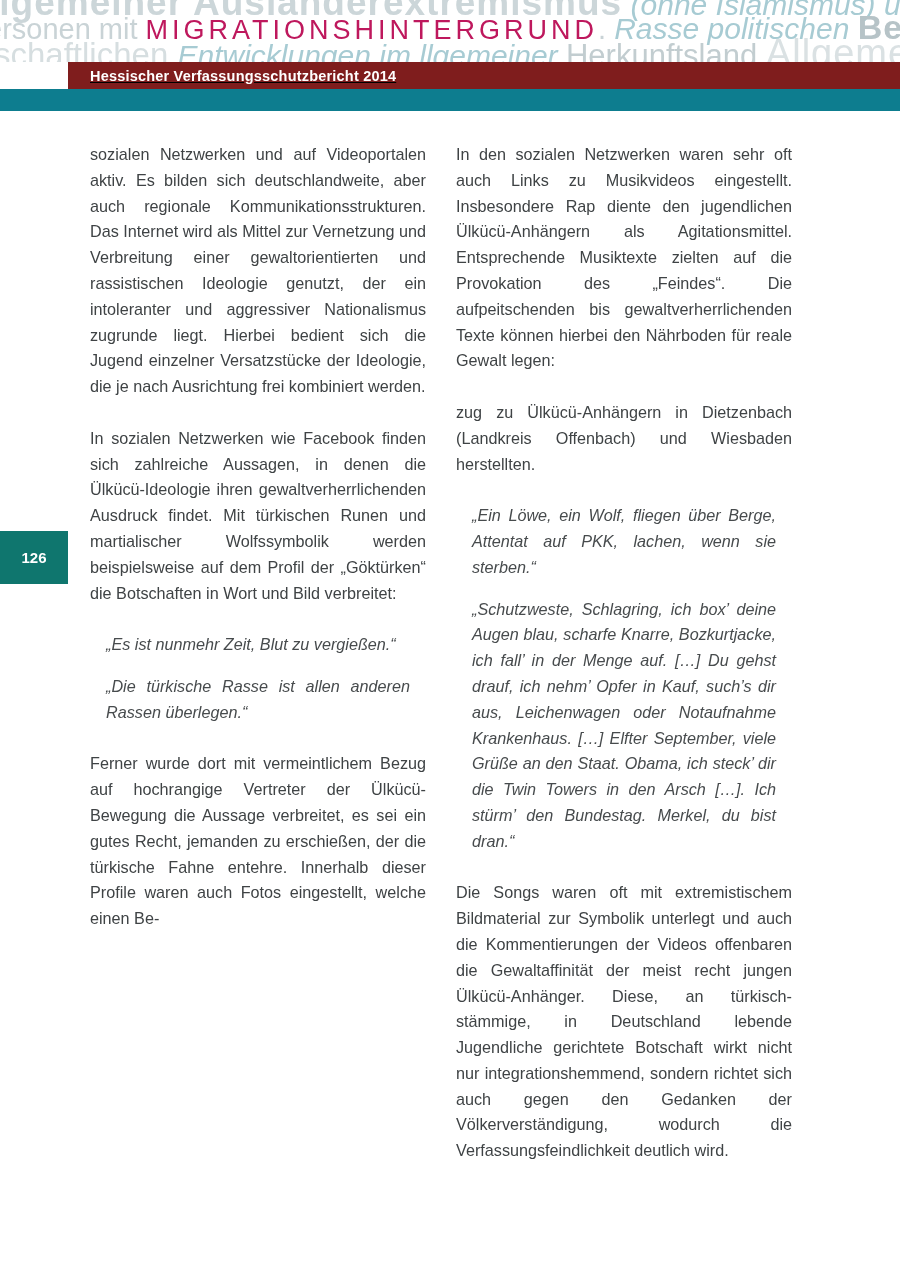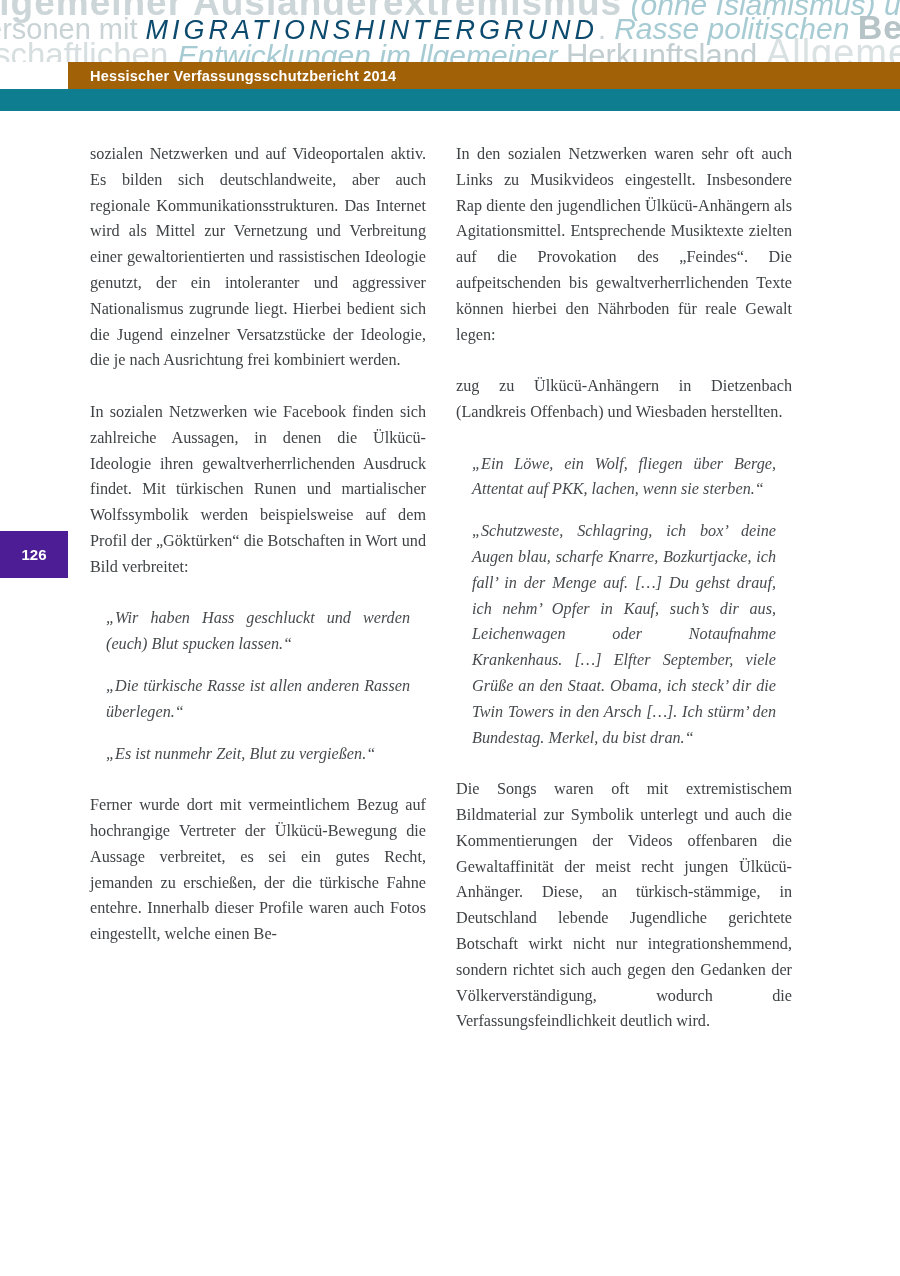--- a/index.html
+++ b/index.html
@@ -13,46 +13,46 @@
 
   
   .watermark{position:absolute;top:0;left:0;right:0;height:62px;overflow:hidden;background:#ffffff;}
   .wm-line{position:absolute;white-space:nowrap;line-height:1;}
   .wm1{top:-16px;left:-12px;}
   .wm2{top:10px;left:-14px;}
   .wm3{top:34px;left:-6px;}
   .wm-big-bold{font-weight:bold;font-size:37px;color:#ccd6d9;letter-spacing:1px;}
   .wm-teal-italic{font-style:italic;font-size:30px;color:#a7cbd3;}
   .wm-reg{font-size:29px;color:#c9d3d6;}
-  .wm-caps{font-size:27px;color:#0c4a6e;letter-spacing:4px;font-style:italic;}
+  .wm-caps{font-size:27px;color:#be185d;letter-spacing:4px;}
   .wm-bold-md{font-weight:bold;font-size:34px;color:#b6c3c7;letter-spacing:1px;}
   .wm-light{font-size:33px;color:#d6dee0;}
   .wm-gray{font-size:31px;color:#c2cdd0;text-align:center;}
   .wm-xlight{font-size:38px;color:#dae1e3;letter-spacing:1px;}
 
   
-  .title-bar{position:absolute;top:62px;left:68px;right:0;height:27px;background:#a16207;display:flex;align-items:center;}
+  .title-bar{position:absolute;top:62px;left:68px;right:0;height:27px;background:#7f1d1d;display:flex;align-items:center;text-decoration:underline;}
   .title-text{color:#ffffff;font-weight:bold;font-size:14.5px;padding-left:22px;letter-spacing:0.2px;}
   .sub-bar{position:absolute;top:89px;left:0;right:0;height:22px;background:#0d7d8f;}
 
   
   .page-num{
-    position:absolute;top:531px;left:0;width:68px;height:47px;
-    background:#4c1d95;color:#ffffff;
+    position:absolute;top:531px;left:0;width:68px;height:53px;
+    background:#0f766e;color:#ffffff;
     display:flex;align-items:center;justify-content:center;
     font-size:15px;font-weight:bold;
   }
 
   
   .content{position:absolute;top:142px;left:90px;width:703px;display:flex;gap:30px;}
   .col{
     width:336px;
     font-size:16.2px;line-height:25.8px;color:#3f4345;
     text-align:justify;
-    hyphens:auto;font-family:Liberation Serif, serif;-webkit-hyphens:auto;
+    hyphens:auto;-webkit-hyphens:auto;
   }
   .col p{margin:0 0 25.8px 0;}
   .col p:last-child{margin-bottom:0;}
   .quotes{margin:0 0 25.8px 0;}
   .quotes p{margin:16px;font-style:italic;color:#474b4d;}
 </style>
 </head>
 <body>
 
 <div class="page">
@@ -77,23 +77,22 @@
   <div class="page-num">
     <span>126</span>
   </div>
 
   <div class="content">
 
     <div class="col">
       <p>sozialen Netzwerken und auf Videoportalen aktiv. Es bilden sich deutschlandweite, aber auch regionale Kommunikationsstrukturen. Das Internet wird als Mittel zur Vernetzung und Verbreitung einer gewaltorientierten und rassistischen Ideologie genutzt, der ein intoleranter und aggressiver Nationalismus zugrunde liegt. Hierbei bedient sich die Jugend einzelner Versatzstücke der Ideologie, die je nach Ausrichtung frei kombiniert werden.</p>
       <p>In sozialen Netzwerken wie Facebook finden sich zahlreiche Aussagen, in denen die Ülkücü-Ideologie ihren gewaltverherrlichenden Ausdruck findet. Mit türkischen Runen und martialischer Wolfssymbolik werden beispielsweise auf dem Profil der „Göktürken“ die Botschaften in Wort und Bild verbreitet:</p>
       <div class="quotes">
-        <p>„Wir haben Hass geschluckt und werden (euch) Blut spucken lassen.“</p>
+        <p>„Es ist nunmehr Zeit, Blut zu vergießen.“</p>
         <p>„Die türkische Rasse ist allen anderen Rassen überlegen.“</p>
-        <p>„Es ist nunmehr Zeit, Blut zu vergießen.“</p>
       </div>
       <p>Ferner wurde dort mit vermeintlichem Bezug auf hochrangige Vertreter der Ülkücü-Bewegung die Aussage verbreitet, es sei ein gutes Recht, jemanden zu erschießen, der die türkische Fahne entehre. Innerhalb dieser Profile waren auch Fotos eingestellt, welche einen Be-</p>
     </div>
 
     <div class="col">
       <p>In den sozialen Netzwerken waren sehr oft auch Links zu Musikvideos eingestellt. Insbesondere Rap diente den jugendlichen Ülkücü-Anhängern als Agitationsmittel. Entsprechende Musiktexte zielten auf die Provokation des „Feindes“. Die aufpeitschenden bis gewaltverherrlichenden Texte können hierbei den Nährboden für reale Gewalt legen:</p>
       <p>zug zu Ülkücü-Anhängern in Dietzenbach (Landkreis Offenbach) und Wiesbaden herstellten.</p>
       <div class="quotes">
         <p>„Ein Löwe, ein Wolf, fliegen über Berge, Attentat auf PKK, lachen, wenn sie sterben.“</p>
         <p>„Schutzweste, Schlagring, ich box’ deine Augen blau, scharfe Knarre, Bozkurtjacke, ich fall’ in der Menge auf. […] Du gehst drauf, ich nehm’ Opfer in Kauf, such’s dir aus, Leichenwagen oder Notaufnahme Krankenhaus. […] Elfter September, viele Grüße an den Staat. Obama, ich steck’ dir die Twin Towers in den Arsch […]. Ich stürm’ den Bundestag. Merkel, du bist dran.“</p>

